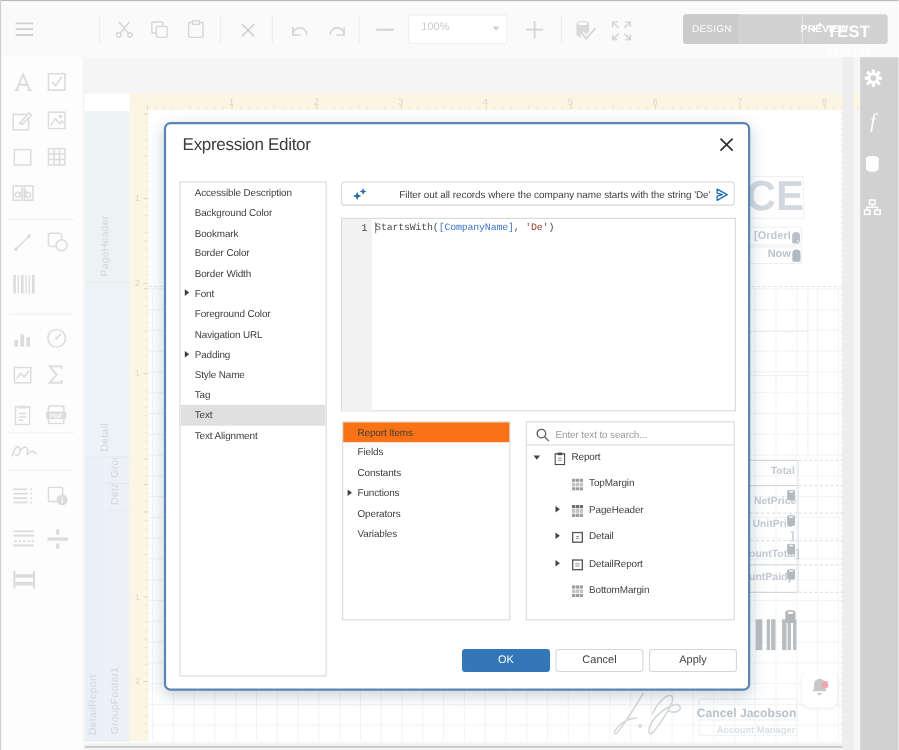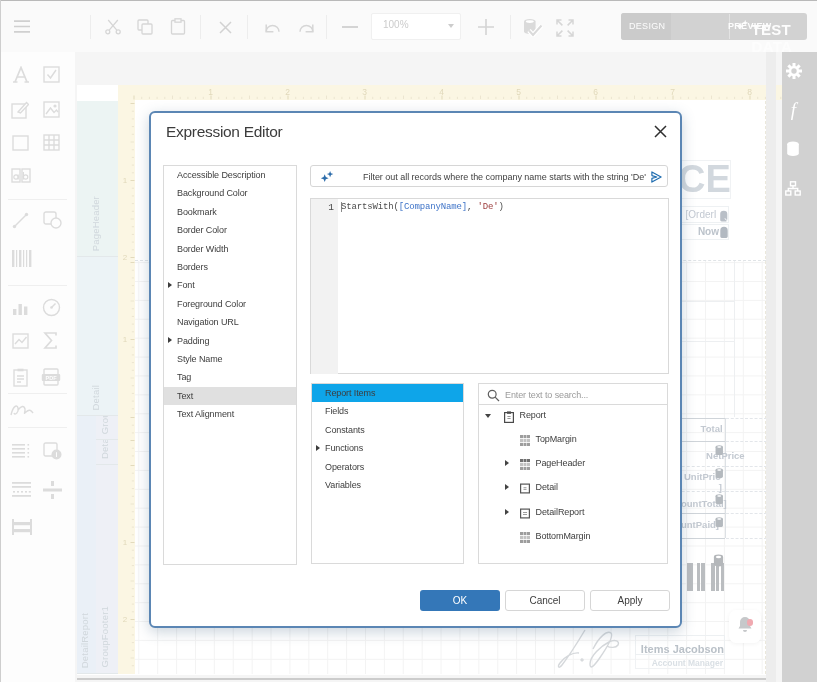--- a/index.html
+++ b/index.html
@@ -517,21 +517,21 @@
 
   <div id="grid" class="abs" style="left:135px;top:261px;width:631px;height:413px;
        background-image:linear-gradient(to right,#f3f3f3 1px,transparent 1px),linear-gradient(to bottom,#f3f3f3 1px,transparent 1px);
        background-size:18.9px 18.9px;background-position:3.3px 20px;"></div>
   <div class="abs" style="left:765px;top:101px;width:1px;height:573px;border-left:1px dashed #ebe8dc;"></div>
 
   <div id="content" class="abs" style="left:135px;top:85px;width:631px;height:592px;">
       <div style="position: absolute; left: 412px; top: 74.5px; width: 184px; height: 39px; border: 1px solid rgb(240, 242, 244);"></div>
       <div style="position: absolute; left: 543px; top: 75px; font-size: 38px; line-height: 38px; font-weight: bold; color: rgb(210, 216, 222); white-space: nowrap;">CE</div>
       <div style="position: absolute; left: 465px; top: 121px; width: 129px; height: 17px; border: 1px solid rgb(238, 241, 243);"></div>
-      <div style="position: absolute; left: 550.5px; top: 124px; font-size: 10px; font-weight: normal; color: rgb(195, 201, 210); white-space: nowrap; line-height: 12px;">[OrderI</div>
+      <div style="position: absolute; left: 550.5px; top: 124px; font-size: 10px; font-weight: bold; color: rgb(195, 201, 210); white-space: nowrap; line-height: 12px;">[OrderI</div>
       <div style="position: absolute; left: 584px; top: 124.5px;">
         <svg width="9.5" height="12.5" viewBox="0 0 9.5 12.5">
           <path d="M1.2 4 a3.55 3.2 0 0 1 7.1 0 V10 a1.4 1.4 0 0 1 -1.4 1.4 H2.6 A1.4 1.4 0 0 1 1.2 10 Z" fill="#b9bfc7"></path>
           <path d="M6 8.3 a2.2 2.2 0 0 0 3 1.8" stroke="#fff" stroke-width="0.9" fill="none"></path>
         </svg>
       </div>
       <div style="position: absolute; left: 465px; top: 139px; width: 129px; height: 15.5px; border: 1px solid rgb(238, 241, 243);"></div>
       <div style="position: absolute; left: 534px; top: 141px; width: 50px; text-align: right; font-size: 10px; font-weight: bold; color: rgb(188, 195, 203); line-height: 12px;">Now</div>
       <div style="position: absolute; left: 584px; top: 140.5px;">
         <svg width="10" height="13" viewBox="0 0 10 13">
@@ -549,21 +549,21 @@
       <div style="position: absolute; left: 365px; top: 381.4px; width: 224.6px; height: 1px; border-top: 1px dashed rgb(224, 228, 232);"></div>
       <div style="position: absolute; left: 590.6px; top: 381.4px; width: 41px; height: 1px; border-top: 1px dashed rgb(227, 230, 234);"></div>
       <div style="position: absolute; left: 365px; top: 405.5px; width: 224.6px; height: 1px; border-top: 1px dashed rgb(224, 228, 232);"></div>
       <div style="position: absolute; left: 590.6px; top: 405.5px; width: 41px; height: 1px; border-top: 1px dashed rgb(227, 230, 234);"></div>
       <div style="position: absolute; left: 365px; top: 428px; width: 224.6px; height: 1px; background: rgb(207, 212, 217);"></div>
       <div style="position: absolute; left: 590.6px; top: 428px; width: 41px; height: 1px; border-top: 1px dashed rgb(227, 230, 234);"></div>
       <div style="position: absolute; left: 365px; top: 452.5px; width: 224.6px; height: 1px; background: rgb(207, 212, 217);"></div>
       <div style="position: absolute; left: 590.6px; top: 452.5px; width: 41px; height: 1px; border-top: 1px dashed rgb(227, 230, 234);"></div>
       <div style="position: absolute; left: 589.6px; top: 332.5px; width: 1px; height: 120px; background: rgb(221, 225, 229);"></div>
       <div style="position: absolute; left: 507.6px; top: 338px; width: 80px; text-align: right; font-size: 9.5px; font-weight: bold; color: rgb(195, 201, 209); white-space: nowrap; overflow: hidden; line-height: 11px;">Total</div>
-      <div style="position: absolute; left: 550.4px; top: 364.5px; width: 80px; text-align: center; font-size: 9.5px; font-weight: bold; color: rgb(195, 201, 209); white-space: nowrap; overflow: hidden; line-height: 11px;">NetPrice</div>
+      <div style="position: absolute; left: 550.4px; top: 364.5px; width: 80px; text-align: left; font-size: 9.5px; font-weight: bold; color: rgb(195, 201, 209); white-space: nowrap; overflow: hidden; line-height: 11px;">NetPrice</div>
       <div style="position: absolute; left: 549px; top: 386px; width: 80px; text-align: left; font-size: 9.5px; font-weight: bold; color: rgb(195, 201, 209); white-space: nowrap; overflow: hidden; line-height: 11px;">UnitPric</div>
       <div style="position: absolute; left: 507px; top: 397px; width: 80px; text-align: right; font-size: 9.5px; font-weight: bold; color: rgb(195, 201, 209); white-space: nowrap; overflow: hidden; line-height: 11px;">]</div>
       <div style="position: absolute; left: 546px; top: 413px; width: 80px; text-align: left; font-size: 9.5px; font-weight: bold; color: rgb(195, 201, 209); white-space: nowrap; overflow: hidden; line-height: 11px;">ountTotal]</div>
       <div style="position: absolute; left: 546px; top: 434px; width: 80px; text-align: left; font-size: 9.5px; font-weight: bold; color: rgb(195, 201, 209); white-space: nowrap; overflow: hidden; line-height: 11px;">untPaid]</div>
       <div style="position: absolute; left: 579.5px; top: 359.5px;">
         <svg width="8.5" height="10.5" viewBox="0 0 8.5 10.5">
           <ellipse cx="4.25" cy="2" rx="3.7" ry="1.8" fill="#b4b9be"></ellipse>
           <path d="M0.55 2 V8.5 a3.7 1.8 0 0 0 7.4 0 V2" fill="#b4b9be"></path>
           <ellipse cx="4.25" cy="2" rx="2" ry="0.9" fill="#eff1f3"></ellipse>
         </svg>
@@ -614,21 +614,21 @@
         <svg width="80" height="44" viewBox="0 0 80 44">
           <g stroke="#d5d8db" stroke-width="1.4" fill="none">
             <path d="M36 3 C30 13 20 29 13 38 C10 42 8 40 11 36 C15 30 24 25 30 26"></path>
             <path d="M33 32 a1 1 0 1 0 0.1 0"></path>
             <path d="M44 22 C50 10 58 3 62 6 C65 9 57 22 50 32 C45 39 41 43 41 37 C41 29 52 19 60 15 C66 12 71 14 69 18 C67 21 61 21 58 19"></path>
           </g>
         </svg>
       </div>
       <div style="position: absolute; left: 500.2px; top: 550.4px; width: 89.5px; height: 20px; border: 1px solid rgb(237, 240, 242);"></div>
       <div style="position: absolute; left: 500.2px; top: 570.4px; width: 89.5px; height: 14px; border-right: 1px solid rgb(240, 242, 244); border-bottom: 1px solid rgb(240, 242, 244); border-left: 1px solid rgb(240, 242, 244); border-image: initial; border-top: none;"></div>
-      <div style="position: absolute; left: 469px; top: 558px; width: 120px; text-align: right; font-size: 11px; font-weight: bold; color: rgb(186, 193, 200); white-space: nowrap; overflow: hidden;">Items Jacobson</div>
+      <div style="position: absolute; left: 469px; top: 558px; width: 120px; text-align: right; font-size: 11px; font-weight: bold; color: rgb(186, 193, 200); white-space: nowrap; overflow: hidden;">Cancel Jacobson</div>
       <div style="position: absolute; left: 469px; top: 573px; width: 119px; text-align: right; font-size: 8.5px; font-weight: bold; color: rgb(218, 224, 229); white-space: nowrap; overflow: hidden;">Account Manager</div>
     </div>
 
   <div class="abs" style="left:782px;top:52px;width:35px;height:630px;background:#d1d1d1;"></div>
   <div id="rightbar" class="abs" style="left:782px;top:52px;width:35px;height:630px;">
       <div style="position: absolute; left: 4px; top: 11px;">
         <svg width="16" height="16" viewBox="-8 -8 16 16">
           <g fill="#fff">
             <circle cx="0" cy="0" r="5.2"></circle>
             <rect x="-1.5" y="-8" width="3" height="3.4" transform="rotate(0)"></rect>
@@ -669,28 +669,27 @@
   <div class="abs" style="left:0;top:0;width:817px;height:1px;background:#b9b9b9;"></div>
   <div class="abs" style="left:0;top:0;width:1px;height:682px;background:#cecece;"></div>
 
   <div id="dialog" class="abs" style="left:149px;top:111px;width:533px;height:517px;background:#fff;
        border:2px solid #5b86b4;border-radius:6px;box-shadow:0 4px 14px rgba(70,100,130,0.28);">
     <div class="abs" style="left:15px;top:10px;font-size:15.5px;color:#3c3c3c;letter-spacing:-0.3px;">Expression Editor</div>
     <svg class="abs" style="left:503px;top:12px;" width="13" height="13" viewBox="0 0 13 13">
         <path d="M1 1 L12 12 M12 1 L1 12" stroke="#2f2f2f" stroke-width="1.5"></path>
       </svg>
 
-    <div class="abs" style="left:12px;top:52px;width:134px;height:400px;border:1px solid #dadada;background:#fff;overflow:hidden;">
+    <div class="abs" style="left:12px;top:52px;width:134px;height:450px;border:1px solid #dadada;background:#fff;overflow:hidden;">
       <div id="proplist" style="position:relative;font-size:9px;color:#3d3d3d;letter-spacing:-0.1px;">
           <div style="position:relative;height:18.4px;line-height:18.4px;padding-left:13px;">Accessible Description</div>
           <div style="position:relative;height:18.4px;line-height:18.4px;padding-left:13px;">Background Color</div>
           <div style="position:relative;height:18.4px;line-height:18.4px;padding-left:13px;">Bookmark</div>
           <div style="position:relative;height:18.4px;line-height:18.4px;padding-left:13px;">Border Color</div>
           <div style="position:relative;height:18.4px;line-height:18.4px;padding-left:13px;">Border Width</div>
-          <div style="position:relative;height:18.4px;line-height:18.4px;padding-left:13px;">Borders</div>
           <div style="position:relative;height:18.4px;line-height:18.4px;padding-left:13px;"><span style="position:absolute;left:4px;top:5.5px;width:0;height:0;border-left:4px solid #3d3d3d;border-top:3.5px solid transparent;border-bottom:3.5px solid transparent;"></span>Font</div>
           <div style="position:relative;height:18.4px;line-height:18.4px;padding-left:13px;">Foreground Color</div>
           <div style="position:relative;height:18.4px;line-height:18.4px;padding-left:13px;">Navigation URL</div>
           <div style="position:relative;height:18.4px;line-height:18.4px;padding-left:13px;"><span style="position:absolute;left:4px;top:5.5px;width:0;height:0;border-left:4px solid #3d3d3d;border-top:3.5px solid transparent;border-bottom:3.5px solid transparent;"></span>Padding</div>
           <div style="position:relative;height:18.4px;line-height:18.4px;padding-left:13px;">Style Name</div>
           <div style="position:relative;height:18.4px;line-height:18.4px;padding-left:13px;">Tag</div>
           <div style="position:relative;height:18.4px;line-height:18.4px;padding-left:13px;background:#e0e0e0;">Text</div>
           <div style="position:relative;height:18.4px;line-height:18.4px;padding-left:13px;">Text Alignment</div>
         </div>
     </div>
@@ -708,21 +707,21 @@
 
     <div class="abs" style="left:159px;top:85px;width:359px;height:176px;border:1px solid #d9d9d9;background:#fff;">
       <div class="abs" style="left:0;top:0;width:27px;height:175px;background:#f2f2f2;"></div>
       <div class="abs" style="left:29.5px;top:3px;width:1px;height:10px;background:#8a8a8a;"></div>
         <div class="abs" style="left:0px;top:3px;width:23px;text-align:right;font-family:'Liberation Mono',monospace;font-size:9.5px;color:#4a4a4a;">1</div>
       <div class="abs" style="left:30px;top:3px;font-family:'Liberation Mono',monospace;font-size:9px;letter-spacing:-0.15px;color:#4c4c4c;white-space:pre;">StartsWith(<span style="color:#3f74c8">[CompanyName]</span>, <span style="color:#9c3c3c">'De'</span>)</div>
     </div>
 
     <div class="abs" style="left:160px;top:270px;width:153px;height:181px;border:1px solid #dadada;background:#fff;">
       <div id="catlist" style="position:relative;font-size:9px;color:#3d3d3d;letter-spacing:-0.1px;">
-          <div style="position:relative;height:18.4px;line-height:18.4px;padding-left:13px;background:#0ea5e9;">Report Items</div>
+          <div style="position:relative;height:18.4px;line-height:18.4px;padding-left:13px;background:#f97316;">Report Items</div>
           <div style="position:relative;height:18.4px;line-height:18.4px;padding-left:13px;">Fields</div>
           <div style="position:relative;height:18.4px;line-height:18.4px;padding-left:13px;">Constants</div>
           <div style="position:relative;height:18.4px;line-height:18.4px;padding-left:13px;"><span style="position:absolute;left:4px;top:5.5px;width:0;height:0;border-left:4px solid #3d3d3d;border-top:3.5px solid transparent;border-bottom:3.5px solid transparent;"></span>Functions</div>
           <div style="position:relative;height:18.4px;line-height:18.4px;padding-left:13px;">Operators</div>
           <div style="position:relative;height:18.4px;line-height:18.4px;padding-left:13px;">Variables</div>
         </div>
     </div>
 
     <div class="abs" style="left:327px;top:270px;width:190px;height:181px;border:1px solid #dadada;background:#fff;">
       <svg class="abs" style="left:8px;top:5px;" width="13" height="13" viewBox="0 0 13 13">

